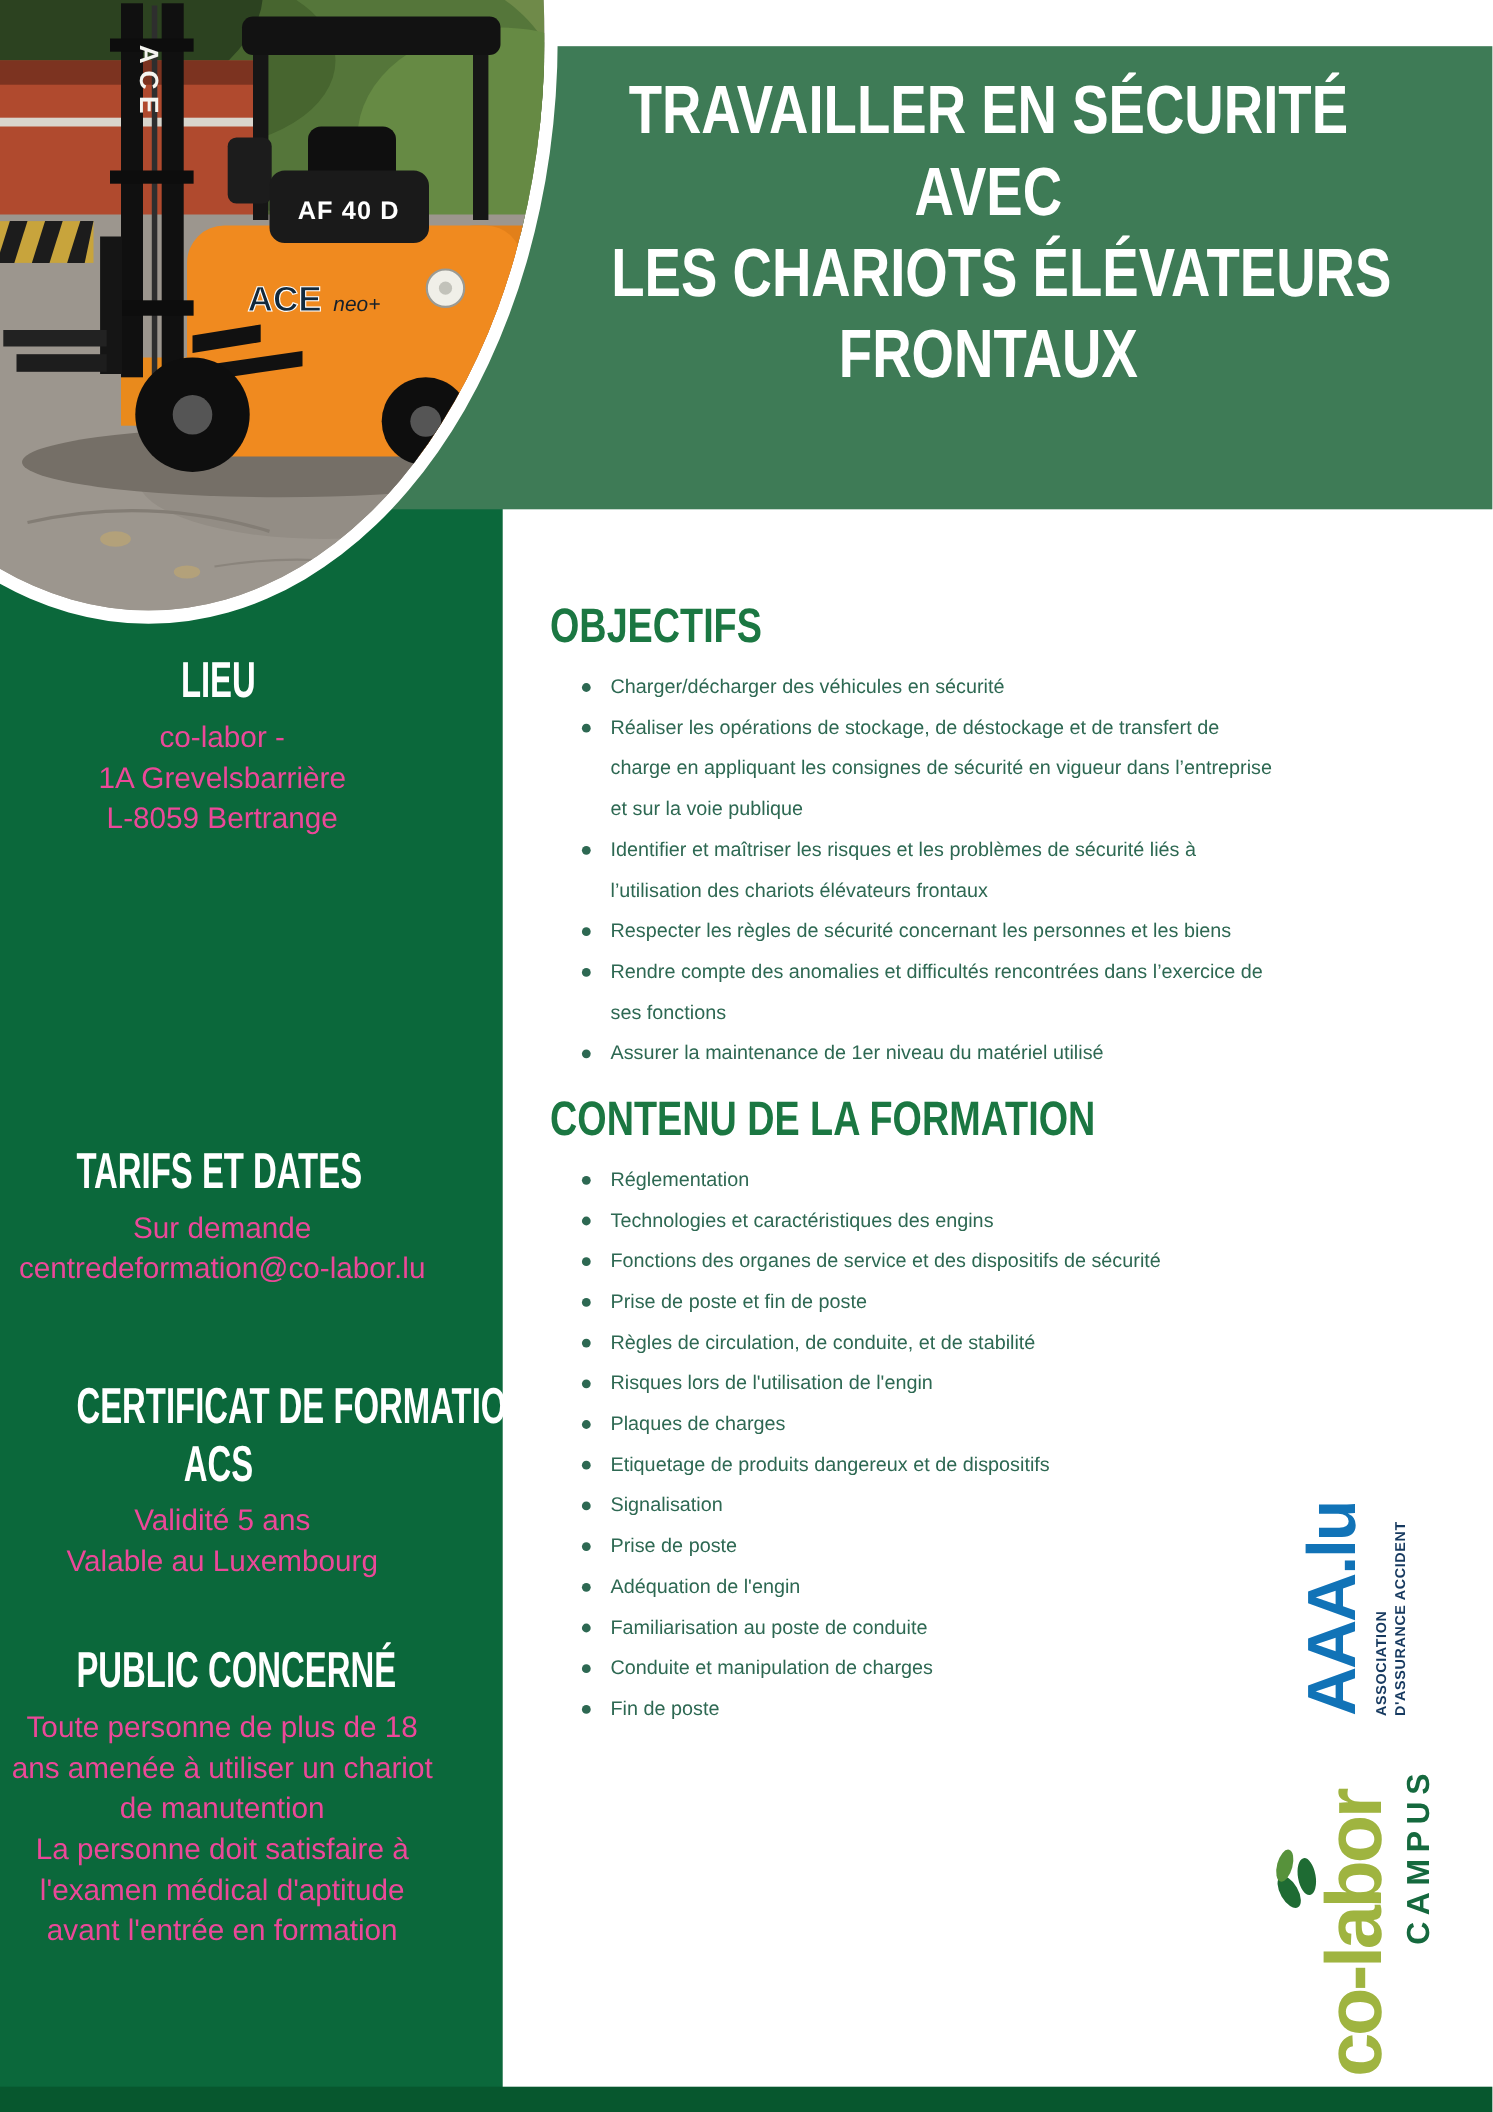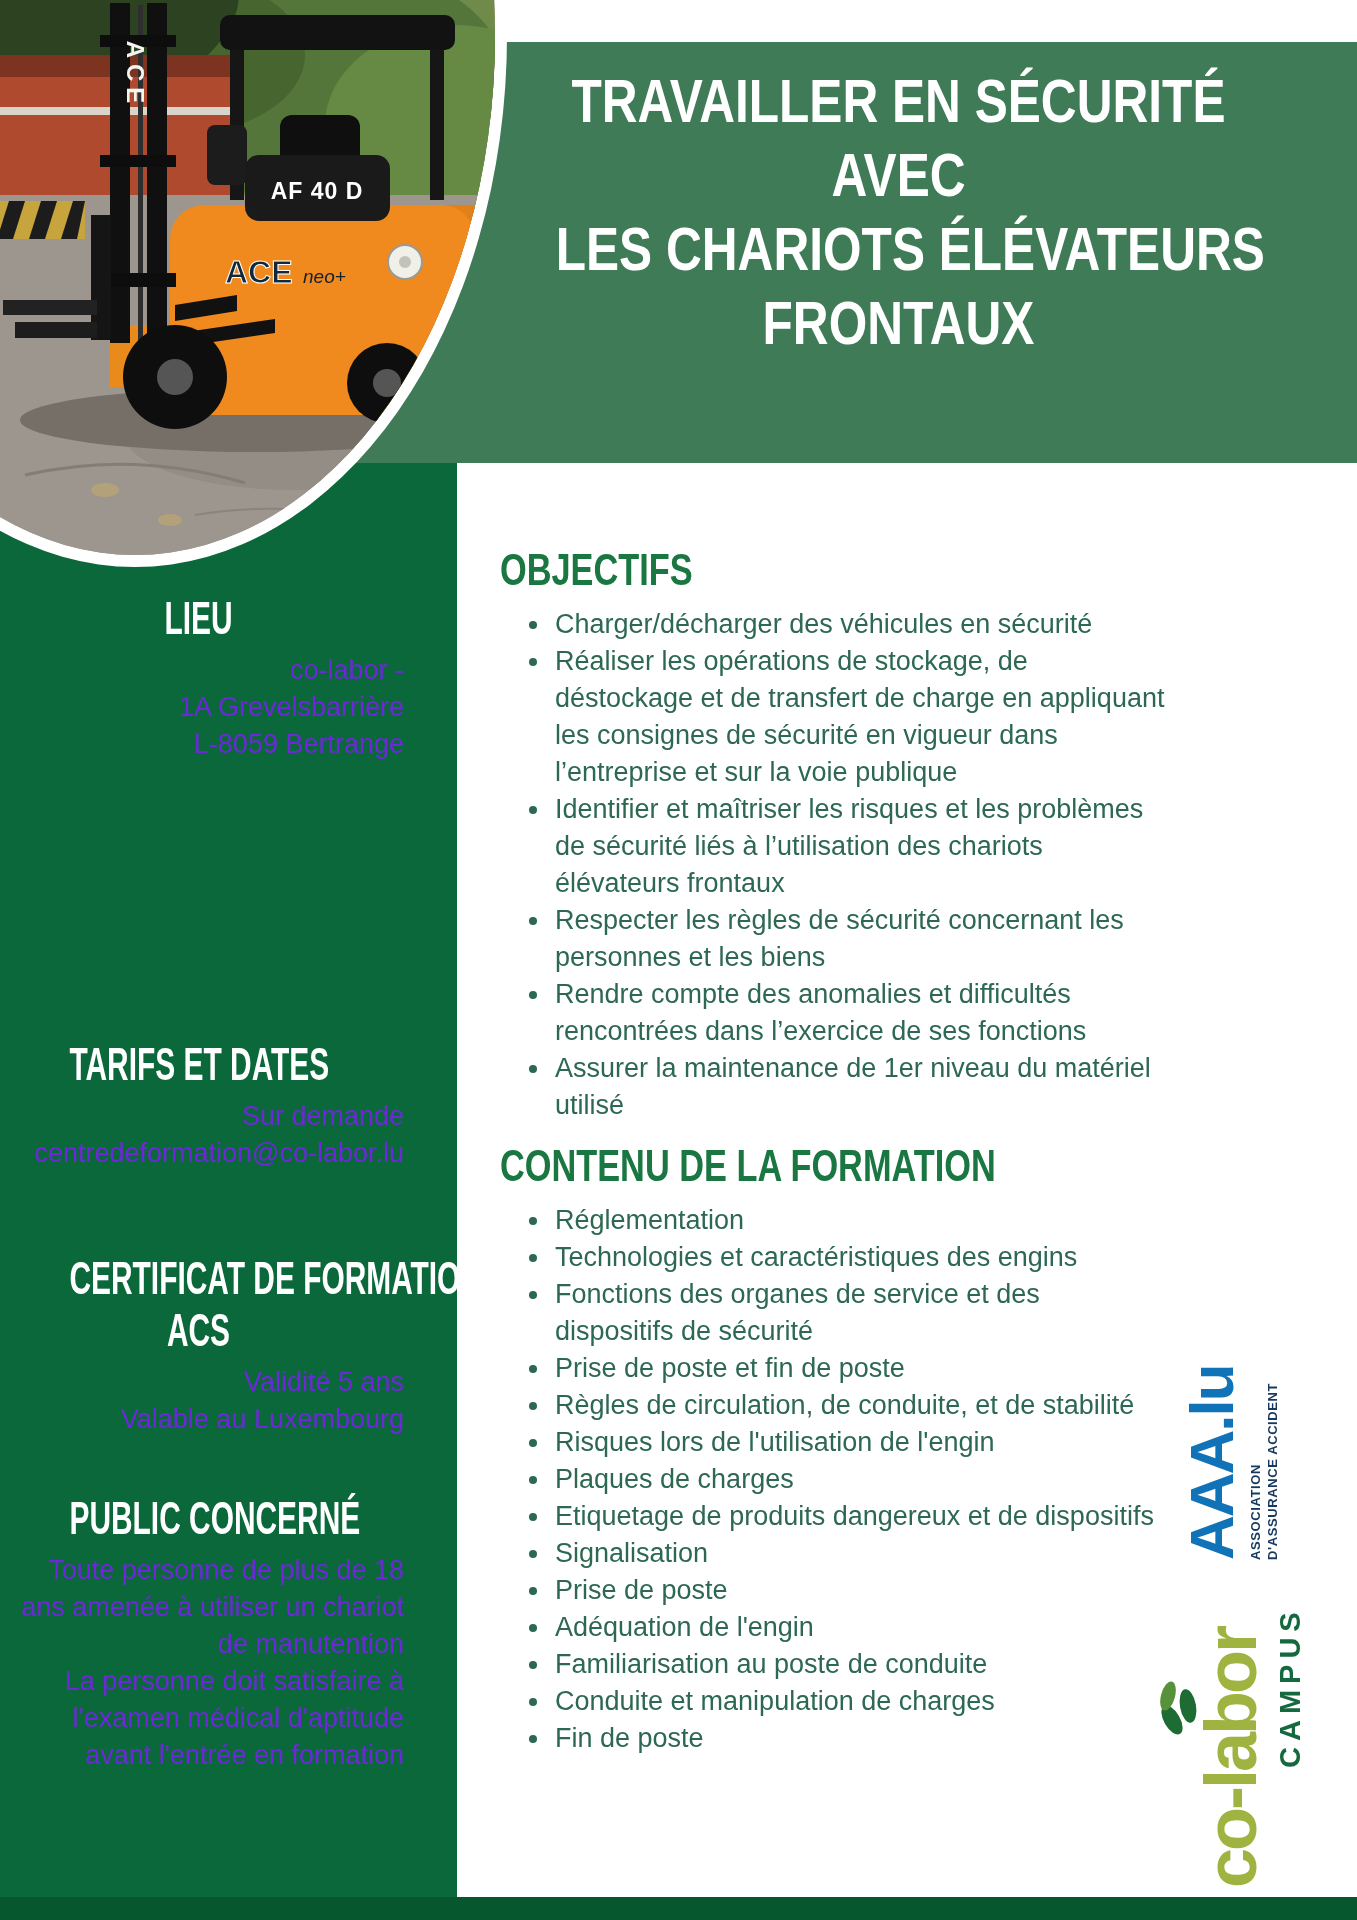--- a/index.html
+++ b/index.html
@@ -15,27 +15,27 @@
   .photo svg{display:block;width:720px;height:1040px;}
   
   .title{position:absolute;left:470px;right:30px;top:64px;text-align:center;z-index:3;}
   .title-line{display:block;color:#ffffff;font-weight:bold;font-size:62px;line-height:74px;
               letter-spacing:0px;transform:scaleX(0.8);white-space:nowrap;}
   
   .sb-section{position:absolute;left:0;width:397px;text-align:center;z-index:6;}
   .sb-h{display:block;color:#ffffff;font-weight:bold;font-size:46px;line-height:52px;
         transform:scaleX(0.65);white-space:nowrap;}
   .sb-body{margin-top:8px;}
-  .sb-line,.sb-par{color:#6d28d9;font-size:27px;line-height:37px;margin:0 auto;width:404px;text-align:right;}
+  .sb-line,.sb-par{color:#ec4899;font-size:27px;line-height:37px;margin:0 auto;width:404px;}
   
   .main{position:absolute;left:500px;top:544px;width:665px;z-index:3;}
   .main h2{margin:0 0 10px 0;color:#1B7742;font-weight:bold;font-size:44px;line-height:52px;
            transform:scaleX(0.78);transform-origin:left center;white-space:nowrap;}
   .main ul{list-style:none;margin:0 0 16px 0;padding:0;}
-  .main li{position:relative;padding-left:55px;width:610px;color:#2D6852;font-size:27px;
+  .main li{position:relative;padding-left:55px;width:610px;color:#2D6852;font-size:18px;
            line-height:37px;}
   .main li::before{content:"";position:absolute;left:29px;top:15px;width:8px;height:8px;
            border-radius:50%;background:#2D6852;}
   
   .logo-aaa{position:absolute;left:1180px;top:1560px;width:236px;transform:rotate(-90deg);
             transform-origin:0 0;z-index:4;}
   .aaa-word{font-size:62px;font-weight:bold;color:#1173B7;letter-spacing:-2px;line-height:64px;
             white-space:nowrap;}
   .aaa-sub{margin-top:3px;}
   .aaa-sub div{font-size:13px;font-weight:bold;color:#16395F;letter-spacing:0.6px;line-height:17px;

